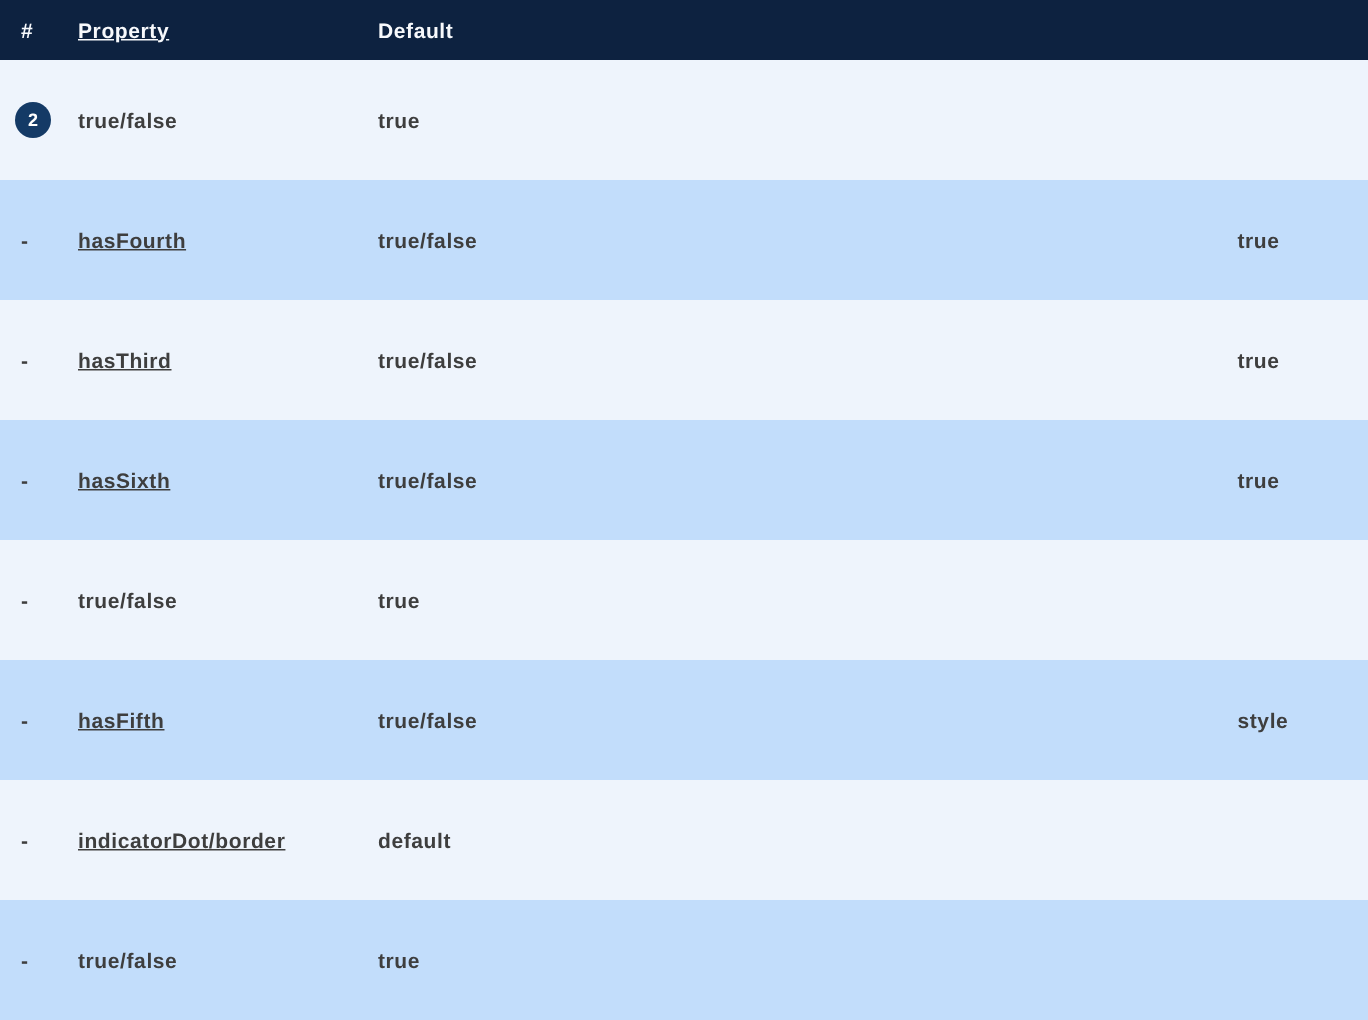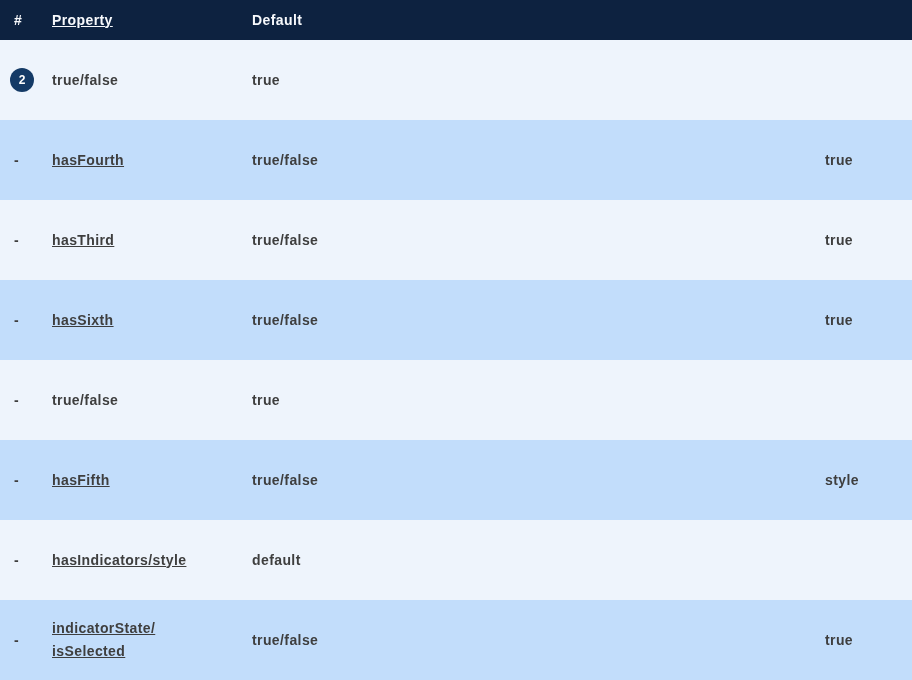--- a/index.html
+++ b/index.html
@@ -103,25 +103,23 @@
 
   <div class="trow tbody-row row-blue">
     <div class="cell-num">-</div>
     <div class="cell-property">hasFifth</div>
     <div class="cell-value">true/false</div>
     <div class="cell-default">style</div>
   </div>
 
   <div class="trow tbody-row row-light">
     <div class="cell-num">-</div>
-    <div class="cell-property">hasIndicators/style</div>
+    <div class="cell-property">indicatorDot/border</div>
     <div class="cell-default">default</div>
   </div>
 
   <div class="trow tbody-row row-blue">
     <div class="cell-num">-</div>
-    <div class="cell-property">indicatorState/
-isSelected</div>
     <div class="cell-value">true/false</div>
     <div class="cell-default">true</div>
   </div>
 
 </div>
 
 </body></html>

